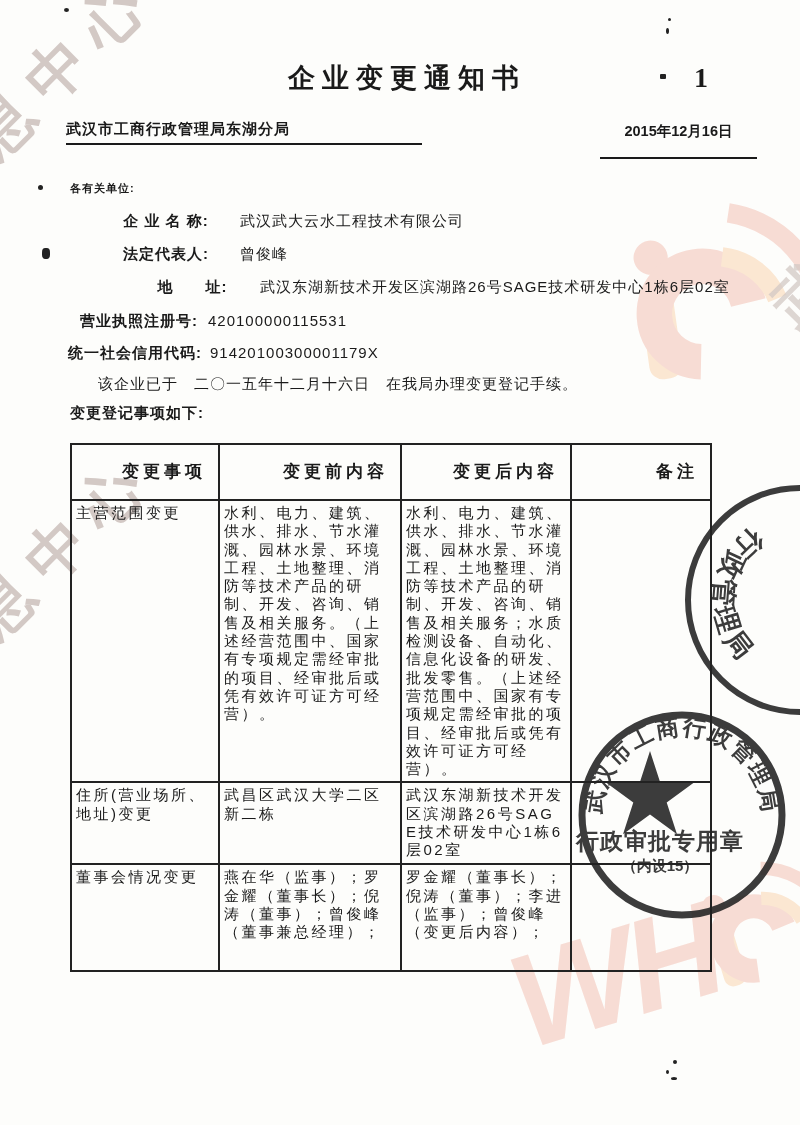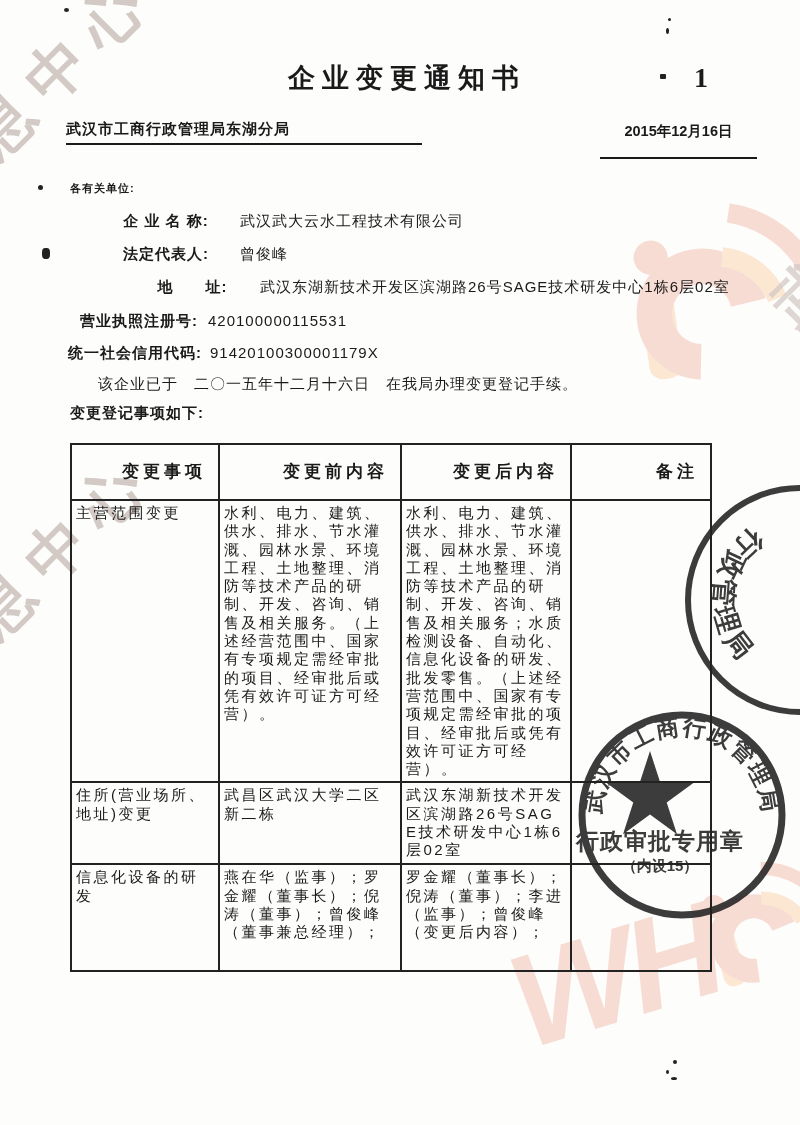--- a/index.html
+++ b/index.html
@@ -144,21 +144,21 @@
     <td>水利、电力、建筑、供水、排水、节水灌溉、园林水景、环境工程、土地整理、消防等技术产品的研制、开发、咨询、销售及相关服务；水质检测设备、自动化、信息化设备的研发、批发零售。（上述经营范围中、国家有专项规定需经审批的项目、经审批后或凭有效许可证方可经营）。</td>
     <td></td>
   </tr>
   <tr class="r2">
     <td class="mid">住所(营业场所、地址)变更</td>
     <td>武昌区武汉大学二区新二栋</td>
     <td>武汉东湖新技术开发区滨湖路26号SAGE技术研发中心1栋6层02室</td>
     <td></td>
   </tr>
   <tr class="r3">
-    <td class="mid">信息化设备的研发</td>
+    <td class="mid">董事会情况变更</td>
     <td>燕在华（监事）；罗金耀（董事长）；倪涛（董事）；曾俊峰（董事兼总经理）；</td>
     <td>罗金耀（董事长）；倪涛（董事）；李进（监事）；曾俊峰（变更后内容）；</td>
     <td></td>
   </tr>
 </tbody>
   </table>
 
 <svg class="seal" style="left:680px;top:480px;" width="240" height="240" viewBox="0 0 240 240">
   <circle cx="120" cy="120" r="112" fill="none" stroke="#222" stroke-width="6"></circle>
   <defs>

